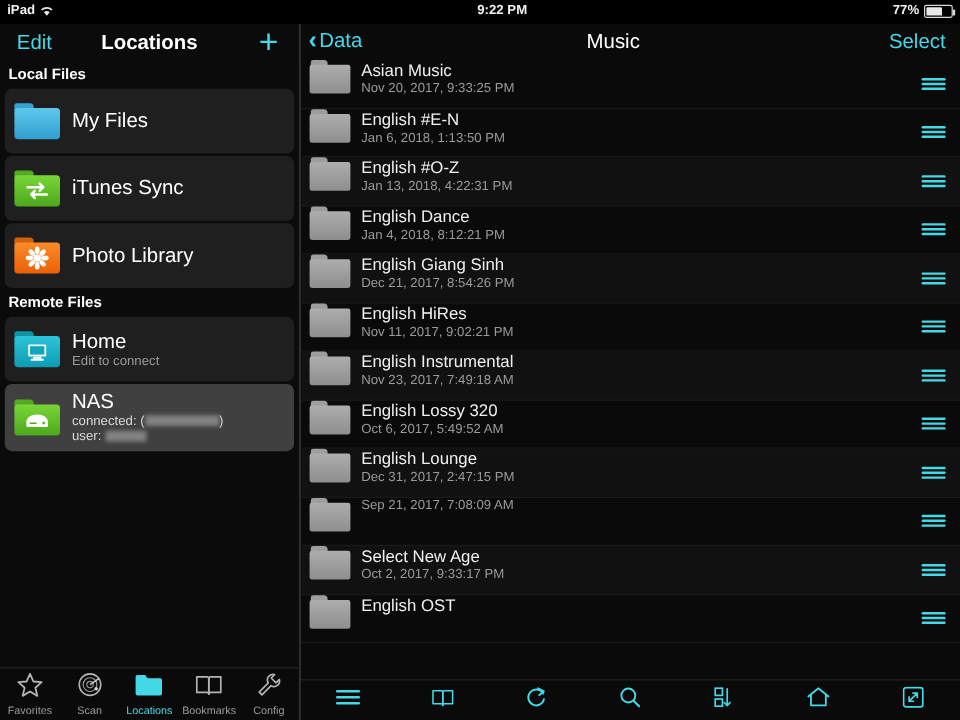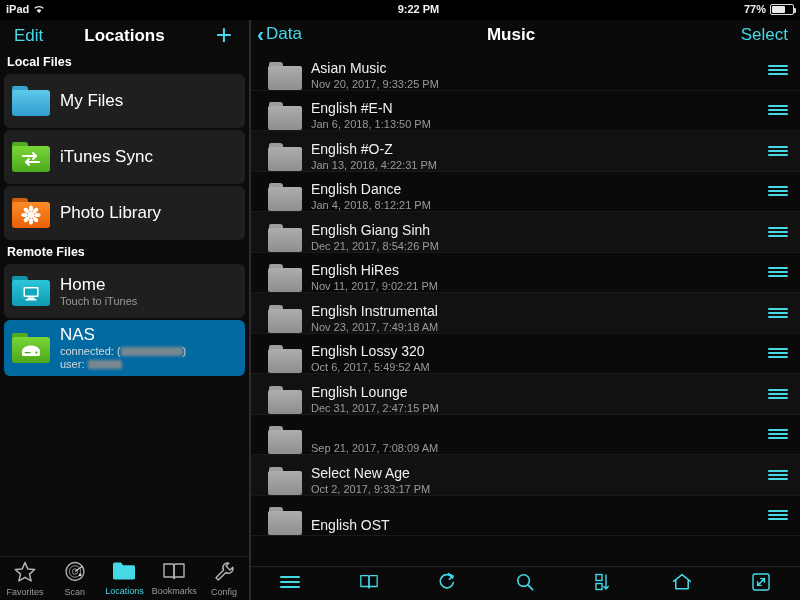--- a/index.html
+++ b/index.html
@@ -31,21 +31,21 @@
   .sb-edit { position:absolute; left:14px; top:6px; color:#45d9e8; font-size:17px; }
   .sb-title { position:absolute; left:0; width:249px; top:6px; text-align:center; color:#fff; font-size:17px; font-weight:bold; }
   .sb-plus { position:absolute; right:17px; top:1px; color:#45d9e8; font-size:28px; font-weight:300; line-height:28px; }
 
   .grp-header { color:#fff; font-size:12.5px; font-weight:bold; padding:3px 0 3px 7px; background:#0b0b0b; }
   .card {
     margin:2px 4px; background:#1f1f1f; border-radius:6px;
     display:flex; align-items:center; padding:16px 8px; position:relative;
   }
   .card.tall { height:54px; }
-  .card.sel { background:#0369a1; }
+  .card.sel { background:#404040; }
   .card-texts { margin-left:10px; display:flex; flex-direction:column; justify-content:center; }
   .card-title { color:#fff; font-size:17px; line-height:20px; }
   .card-sub { color:#9a9a9a; font-size:11px; line-height:13px; }
   .card.sel .card-sub { color:#d8d8d8; }
   .redact { display:inline-block; background:#8e8e8e; border-radius:1px; filter:blur(1.6px);
             height:9px; vertical-align:-1px; opacity:.85; }
 
   
   .folder { position:relative; width:38px; height:30px; flex:none; }
   .folder .tab { position:absolute; left:0; top:0; width:16px; height:6px; border-radius:2px 3px 0 0; }
@@ -61,26 +61,26 @@
   .tab-item.active .tab-label { color:#45d9e8; }
 
   
   .vdiv { position:absolute; left:249px; top:20px; width:2px; height:580px; background:#2c2c2c; }
 
   
   .detail { position:absolute; left:251px; top:20px; width:549px; height:580px; background:#0a0a0a; }
   .d-navbar { position:relative; height:30px; background:#0a0a0a; }
   .d-back { position:absolute; left:6px; top:4px; color:#45d9e8; font-size:17px; display:flex; align-items:center; gap:2px; }
   .chev { font-size:21px; line-height:20px; font-weight:bold; }
-  .d-title { position:absolute; left:0; width:520px; top:5px; text-align:center; color:#fff; font-size:17px; font-weight:bold; }
+  .d-title { position:absolute; left:0; width:520px; top:5px; text-align:center; color:#fff; font-size:17px; font-weight:normal; }
   .d-select { position:absolute; right:12px; top:5px; color:#45d9e8; font-size:17px; }
 
   .list { position:absolute; left:0; top:30px; width:549px; height:519px; overflow:hidden; }
-  .row { position:relative; height:40.5px; display:flex; align-items:flex-end;
-         padding-left:17px; border-bottom:1px solid #1a1a1a; }
+  .row { position:relative; height:40.5px; display:flex; align-items:flex-start;
+         padding-left:7px; border-bottom:1px solid #1a1a1a; }
   .row.alt { background:#111; }
   .gfolder { position:relative; width:34px; height:28px; flex:none; }
   .gfolder .gtab { position:absolute; left:1px; top:0; width:14px; height:5px;
                    background:#9d9d9d; border-radius:2px 3px 0 0; }
   .gfolder .gbody { position:absolute; left:0; top:4px; width:34px; height:24px; border-radius:2px;
                     background:linear-gradient(180deg,#adadad 0%,#8e8e8e 100%); }
   .row-texts { margin-left:9px; display:flex; flex-direction:column; justify-content:center; gap:2px; }
   .row-name { color:#f0f0f0; font-size:14px; line-height:16px; }
   .row-date { color:#9a9a9a; font-size:11px; line-height:12px; }
   .hamburger { position:absolute; right:12px; top:50%; transform:translateY(-50%);
@@ -189,21 +189,21 @@
           <svg width="20" height="17" viewBox="0 0 20 17">
             <rect x="2.5" y="2" width="15" height="10" rx="1" fill="#fff"></rect>
             <rect x="4" y="3.5" width="12" height="7" fill="#12a6bd"></rect>
             <rect x="6.5" y="12.4" width="7" height="1.6" fill="#fff"></rect>
             <rect x="4.5" y="14" width="11" height="1.6" rx=".7" fill="#fff"></rect>
           </svg>
         </div>
       </div>
       <div class="card-texts">
         <div class="card-title">Home</div>
-        <div class="card-sub">Touch to iTunes</div>
+        <div class="card-sub">Edit to connect</div>
       </div>
     </div>
 
     <div class="card sel" style="height:56px">
       <div class="folder">
         <div class="tab" style="background:#53ab21"></div>
         <div class="body" style="background:linear-gradient(180deg,#79d636 0%,#4da81c 100%)"></div>
         <div class="glyph">
           <svg width="22" height="15" viewBox="0 0 22 15">
             <path d="M2 8.5 C2 5.2 6 2.5 11 2.5 C16 2.5 20 5.2 20 8.5 L20 11.5 C20 12.3 19.4 12.9 18.6 12.9 L3.4 12.9 C2.6 12.9 2 12.3 2 11.5 Z" fill="#fff"></path>

